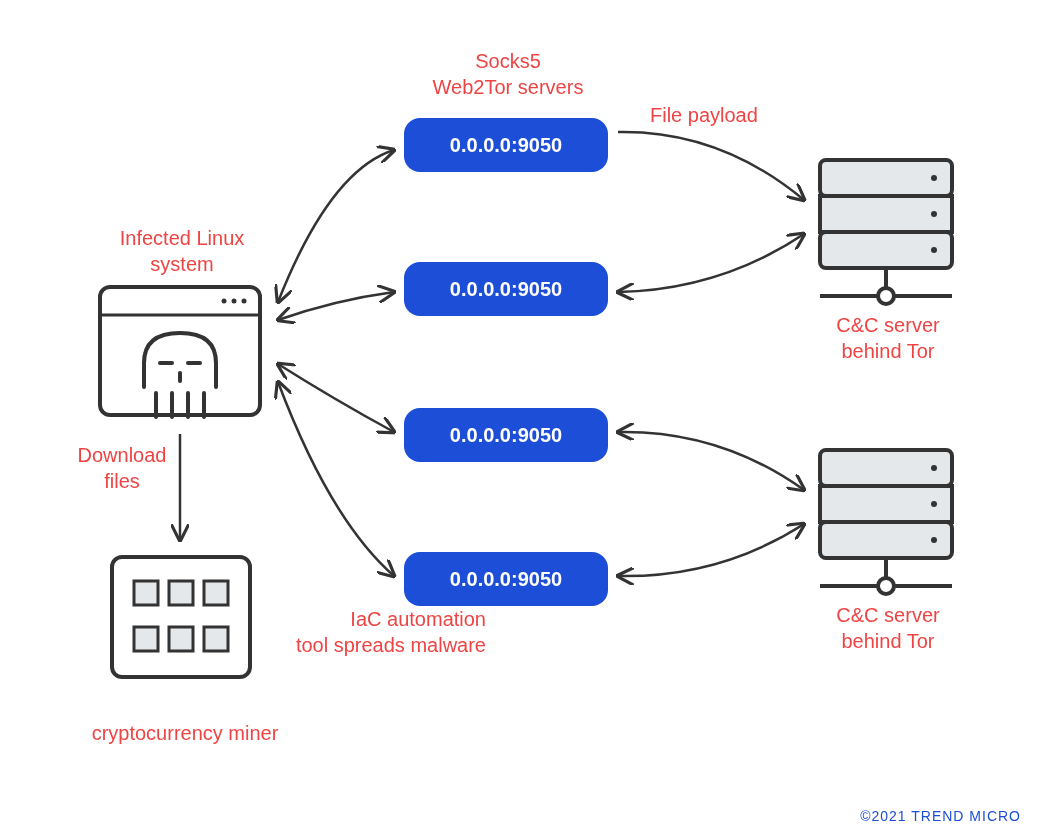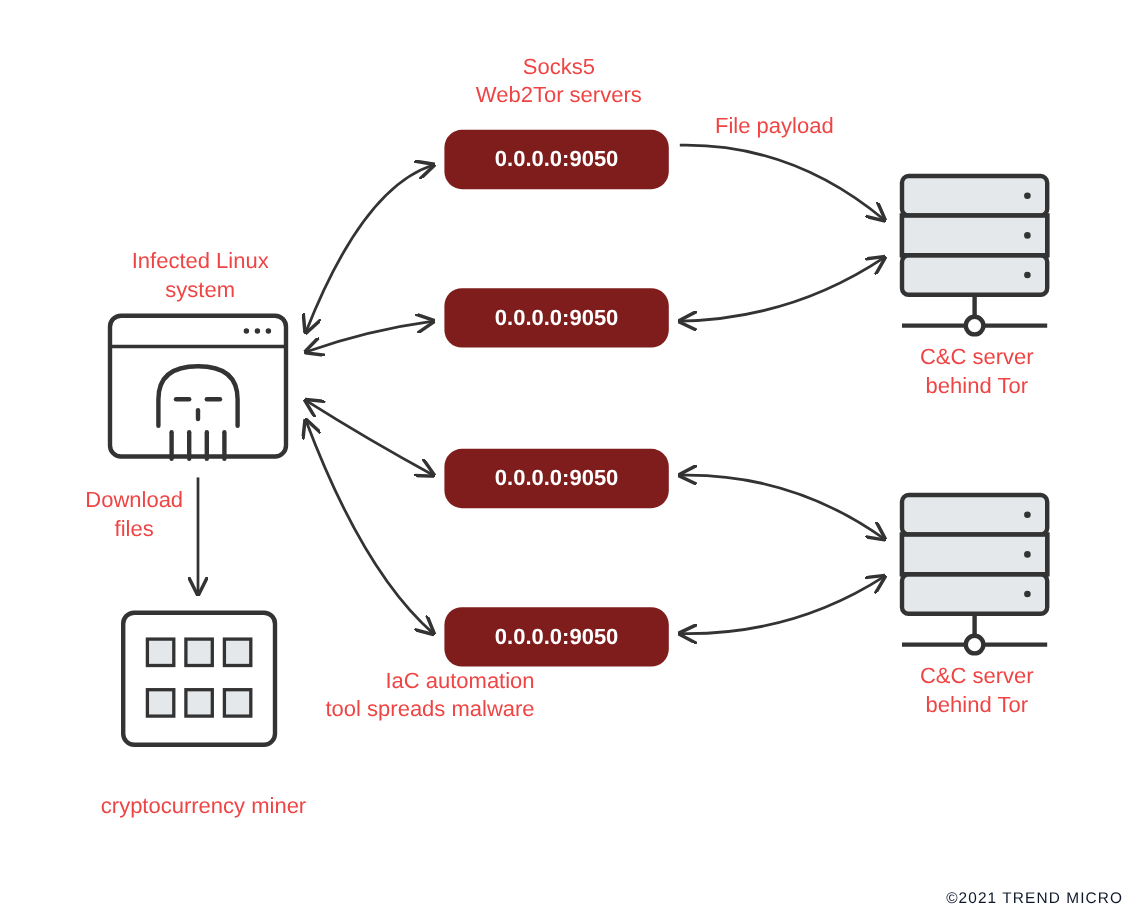--- a/index.html
+++ b/index.html
@@ -20,37 +20,37 @@
   }
   .label {
     position: absolute;
     font-size: 20px;
     line-height: 1.3;
     text-align: center;
     color: #ef4444;
   }
   .pill {
     position: absolute;
-    background: #7f1d1d;
+    background: #1d4ed8;
     color: #ffffff;
     font-weight: 700;
     font-size: 20px;
     border-radius: 16px;
     display: flex;
     align-items: center;
     justify-content: center;
     height: 54px;
     width: 204px;
   }
   .copyright {
     position: absolute;
     right: 22px;
     bottom: 10px;
     font-size: 14px;
-    color: #0f172a;
+    color: #1d4ed8;
     letter-spacing: 1px;
   }
   
   .linux-icon {
     position: absolute;
     left: 96px;
     top: 283px;
     width: 168px;
     height: 136px;
   }

